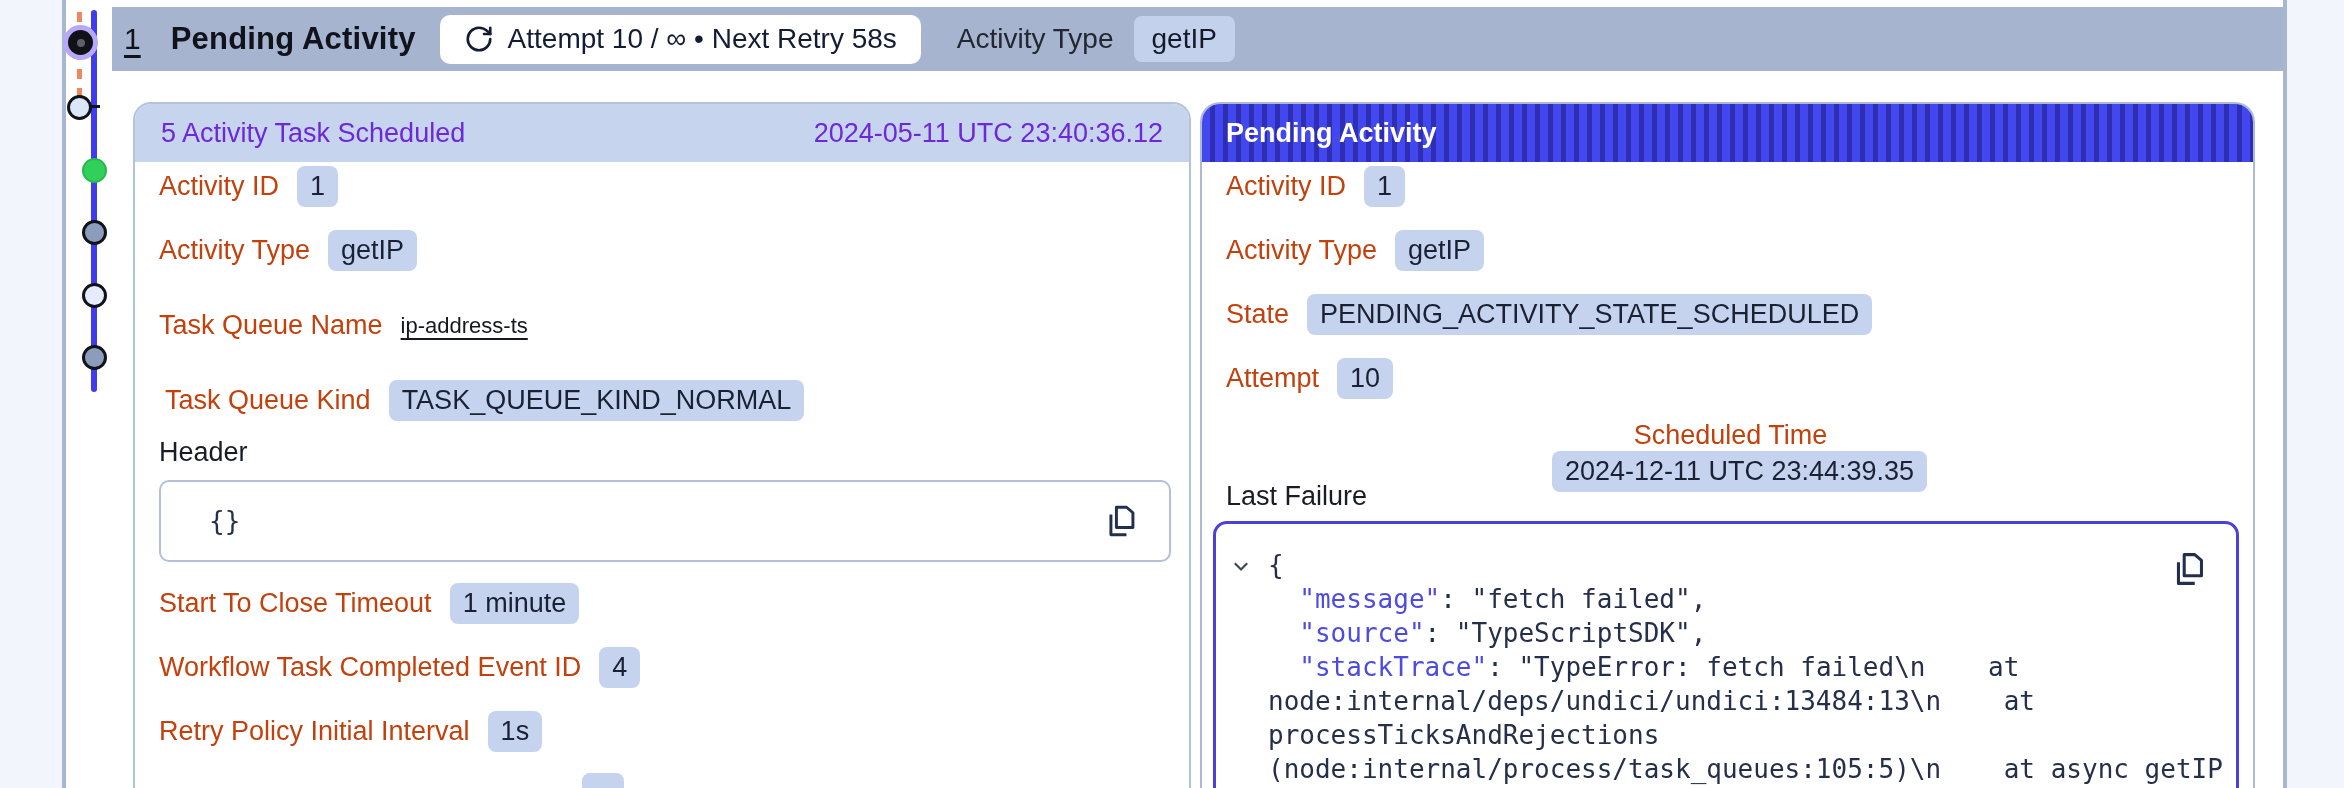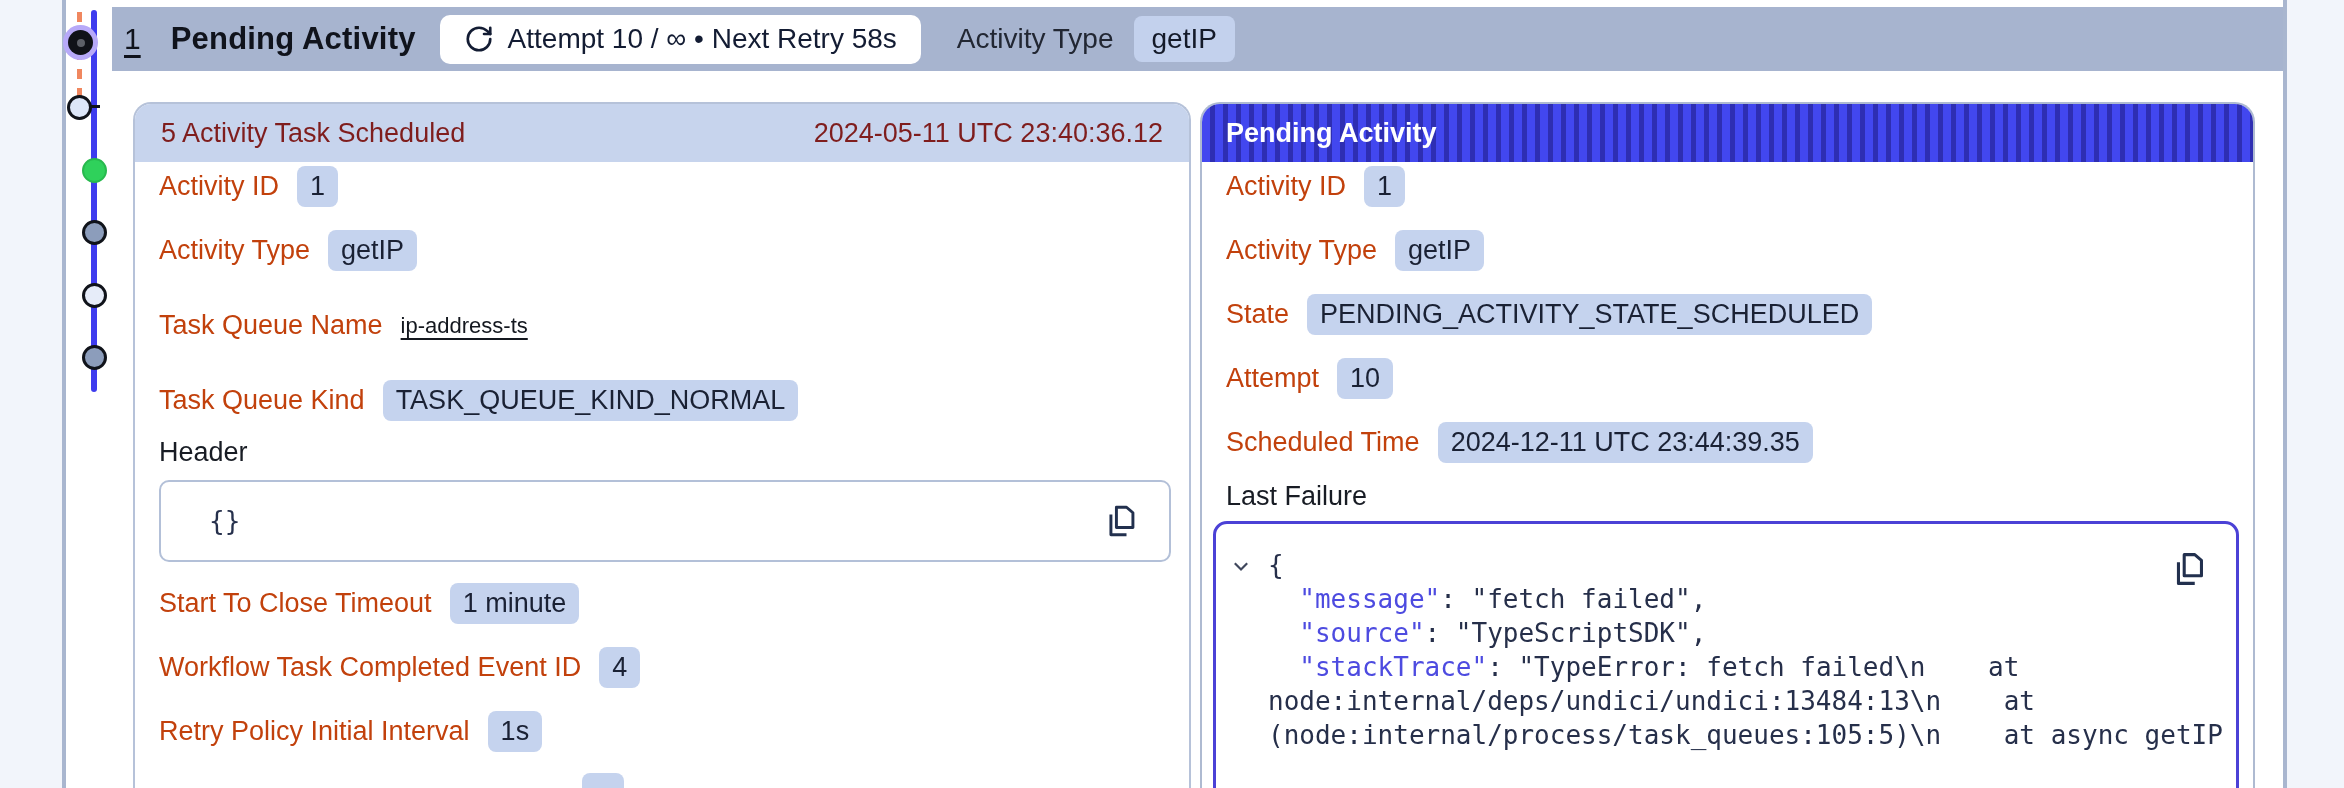--- a/index.html
+++ b/index.html
@@ -36,21 +36,21 @@
   .retry-badge span { font-size:28px; font-weight:500; color:#131c33; white-space:pre; }
   .at-label { font-size:28px; color:#222733; margin-left:36px; }
   .tb-badge { display:inline-flex; align-items:center; margin-left:20px; height:46px; padding:0 18px;
     border-radius:8px; background:#c3d1ed; font-size:28px; color:#141a29; }
 
   
   .panel { position:absolute; top:102px; height:686px; background:#fff; overflow:hidden; }
   .panel-left { left:133px; width:1058px; border:2px solid #b6c2d9; border-bottom:none; border-radius:18px 18px 0 0; }
   .panel-right { left:1200px; width:1055px; border:2px solid #aebad1; border-bottom:none; border-radius:20px 20px 0 0; }
   .panel-header { height:58px; display:flex; align-items:center; justify-content:space-between;
-    padding:16px 26px; background:#c7d4ed; font-size:27px; color:#7f1d1d; }
+    padding:16px 26px; background:#c7d4ed; font-size:27px; color:#6d28d9; }
   .panel-header.striped { justify-content:flex-start; padding:0 24px; color:#ffffff; font-weight:600;
     background:repeating-linear-gradient(90deg,#4247ef 0 8px,#2e2eb2 8px 13px); }
   .panel-body { padding:2px 0 0 24px; }
 
   .row { display:flex; align-items:center; height:45px; margin-bottom:19px; }
   .row.sp { margin-bottom:30px; }
   .lbl { font-size:27px; color:#c2410c; margin-right:18px; }
   .badge { background:#c5d3ee; border-radius:8px; padding:5px 13px; font-size:27px; color:#1a2134; white-space:nowrap; }
   .val-link { font-size:22px; color:#14181f; text-decoration:underline; text-underline-offset:5px; cursor:pointer; }
 
@@ -118,21 +118,21 @@
       <span class="badge">1</span>
     </div>
     <div class="row sp">
       <span class="lbl">Activity Type</span>
       <span class="badge">getIP</span>
     </div>
     <div class="row sp">
       <span class="lbl">Task Queue Name</span>
       <a class="val-link">ip-address-ts</a>
     </div>
-    <div class="row" style="margin-bottom:0;">
+    <div class="row" style="margin-bottom:0;margin-left:6px;">
       <span class="lbl">Task Queue Kind</span>
       <span class="badge">TASK_QUEUE_KIND_NORMAL</span>
     </div>
     <div class="field-label">Header</div>
     <div class="codebox">
       <span class="mono">{}</span>
       <button class="copy-btn">
         <svg width="44" height="44" viewBox="0 0 24 24" fill="none" stroke="#22304e" stroke-width="1.6" stroke-linejoin="round">
           <path d="M9.5 4.5h5.5L18.5 7.5V15.5H9.5Z"></path>
             <path d="M6.5 8.5V19.5H15"></path>
@@ -169,37 +169,38 @@
       <span class="badge">getIP</span>
     </div>
     <div class="row">
       <span class="lbl">State</span>
       <span class="badge">PENDING_ACTIVITY_STATE_SCHEDULED</span>
     </div>
     <div class="row">
       <span class="lbl">Attempt</span>
       <span class="badge">10</span>
     </div>
-    <div class="row" style="margin-bottom:9px;">
+    <div class="row" style="margin-bottom:9px;flex-direction:column;">
       <span class="lbl">Scheduled Time</span>
       <span class="badge">2024-12-11 UTC 23:44:39.35</span>
     </div>
     <div class="field-label" style="margin:16px 0 10px;">Last Failure</div>
     <div class="failbox">
       <button class="chevron">
         <svg width="22" height="22" viewBox="0 0 16 16" fill="none" stroke="#3f475c" stroke-width="1.6">
             <path d="M3.5 6l4.5 4.5L12.5 6"></path>
           </svg>
       </button>
       <div>
           <div class="code-line"><span class="json-plain">{</span></div>
           <div class="code-line"><span class="json-plain">  </span><span class="json-key">"message"</span><span class="json-plain">: "fetch failed",</span></div>
           <div class="code-line"><span class="json-plain">  </span><span class="json-key">"source"</span><span class="json-plain">: "TypeScriptSDK",</span></div>
           <div class="code-line"><span class="json-plain">  </span><span class="json-key">"stackTrace"</span><span class="json-plain">: "TypeError: fetch failed\n    at</span></div>
           <div class="code-line"><span class="json-plain">node:internal/deps/undici/undici:13484:13\n    at</span></div>
+          <div class="code-line"><span class="json-plain">processTicksAndRejections</span></div>
           <div class="code-line"><span class="json-plain">(node:internal/process/task_queues:105:5)\n    at async getIP</span></div>
         </div>
       <button class="copy-btn">
         <svg width="46" height="46" viewBox="0 0 24 24" fill="none" stroke="#22304e" stroke-width="1.6" stroke-linejoin="round">
           <path d="M9.5 4.5h5.5L18.5 7.5V15.5H9.5Z"></path>
             <path d="M6.5 8.5V19.5H15"></path>
         </svg>
       </button>
     </div>
   </div>

